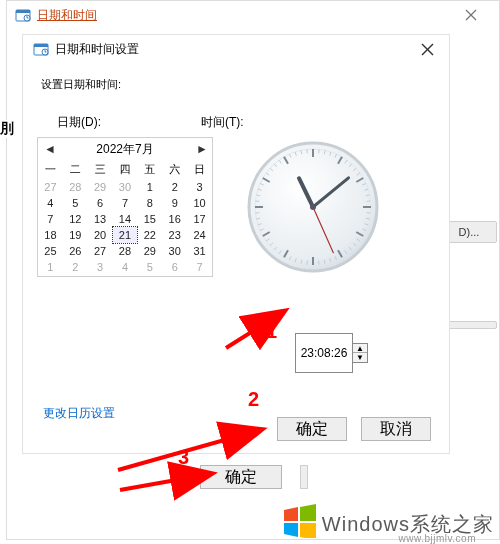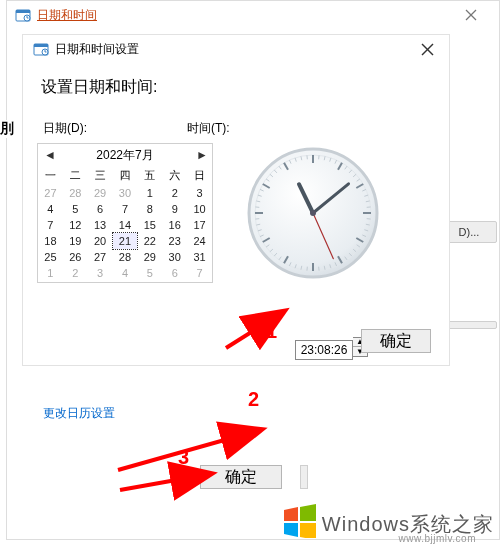--- a/index.html
+++ b/index.html
@@ -11,52 +11,52 @@
   .outer-title { display:flex; align-items:center; height:28px; padding:0 8px; color:#c2410c;text-decoration:underline; }
   .outer-title .ico { width:16px; height:16px; margin-right:6px; }
   .outer-title .spacer { flex:1; }
   .outer-title .close { width:40px; height:22px; display:flex; align-items:center; justify-content:center; color:#666; }
   .label-stub { position:absolute; left:0px; top:120px; width:16px; height:18px; font-size:14px; font-weight:bold; color:#000; background:#fff; }
 
   .hint-bar { position:absolute; right:2px; top:220px; width:56px; height:22px; border:1px solid #cfcfcf; background:#eee; border-radius:2px; display:flex; align-items:center; justify-content:center; font-size:11px; color:#333; }
   .hint-bar2 { position:absolute; right:2px; top:320px; width:56px; height:8px; border:1px solid #cfcfcf; background:#eee; border-radius:2px; }
 
   
-  .dialog { position:absolute; left:22px; top:34px; width:428px; height:332px; background:#fff; border:1px solid #e2e2e2; }
+  .dialog { position:absolute; left:22px; top:34px; width:428px; height:420px; background:#fff; border:1px solid #e2e2e2; }
   .dlg-title { display:flex; align-items:center; height:28px; padding:0 10px; }
   .dlg-title .ico { width:16px; height:16px; margin-right:6px; }
   .dlg-title .t { font-size:12px; color:#000; }
   .dlg-title .spacer { flex:1; }
   .dlg-title .close { width:24px; height:24px; display:flex; align-items:center; justify-content:center; color:#444; }
 
-  .prompt { margin:14px 0 0 18px; font-size:16px; }
+  .prompt { margin:14px 0 0 18px; font-size:11px; }
 
   .section-labels { display:flex; margin-top:22px; }
   .section-labels .lab { font-size:12px; }
-  .lab-date { margin-left:20px; }
+  .lab-date { margin-left:34px; }
   .lab-time { margin-left:100px; }
 
   .content-row { display:flex; margin-top:6px; }
 
   
   .calendar { margin-left:14px; width:176px; border:1px solid #cfcfcf; background:#fff; }
   .cal-hdr { display:flex; align-items:center; justify-content:space-between; height:22px; padding:0 6px; font-size:12px; }
   .cal-hdr .arrow { width:10px; color:#333; cursor:default; }
   .cal-grid { display:grid; grid-template-columns: repeat(7, 1fr); text-align:center; font-size:11px; }
   .cal-grid .dow { color:#000; padding:2px 0; }
   .cal-grid .d { padding:2px 0; color:#222; }
   .cal-grid .d.faded { color:#aaa; }
   .cal-grid .d.sel { outline:1px dotted #333; background:#eef; }
 
   
   .clock-wrap { margin-left:20px; width:160px; display:flex; flex-direction:column; align-items:center; }
   .clock { width:140px; height:140px; }
 
   .time-box { position:absolute; left:272px; top:298px; display:flex; align-items:center; }
-  .time-input { border:1px solid #888; padding:2px 4px; font-size:12px; width:58px; text-align:center; background:#fff;margin-top:7px; }
+  .time-input { border:1px solid #888; padding:12px 4px; font-size:12px; width:58px; text-align:center; background:#fff; }
   .spin { display:flex; flex-direction:column; border:1px solid #888; border-left:0; }
   .spin div { width:14px; height:9px; font-size:8px; display:flex; align-items:center; justify-content:center; background:#f4f4f4; }
   .spin div:first-child { border-bottom:1px solid #aaa; }
 
   .link { position:absolute; left:20px; top:370px; color:#0066cc; font-size:12px; }
 
   .btn { display:inline-block; min-width:70px; height:24px; line-height:22px; text-align:center; border:1px solid #b5b5b5; background:#eee; font-size:16px; }
   .dlg-btns { position:absolute; right:18px; bottom:12px; display:flex; gap:14px; }
 
   .outer-ok { position:absolute; left:200px; top:465px; width:82px; }
@@ -281,20 +281,21 @@
     <span class="spin">
       <div>▲</div>
       <div>▼</div>
     </span>
   </div>
 
   <div class="link">更改日历设置</div>
 
   <div class="dlg-btns">
     <span class="btn">确定</span>
+    <span class="btn">取消</span>
   </div>
 </div>
 
 <span class="btn outer-ok">确定</span>
 <span class="outer-stub"></span>
 
 <svg class="anno" style="left:0;top:0" width="500" height="544">
   <defs>
     <marker id="ah" markerWidth="12" markerHeight="10" refX="10" refY="5" orient="auto">
       <polygon points="0,0 12,5 0,10" fill="#ff0000"></polygon>

